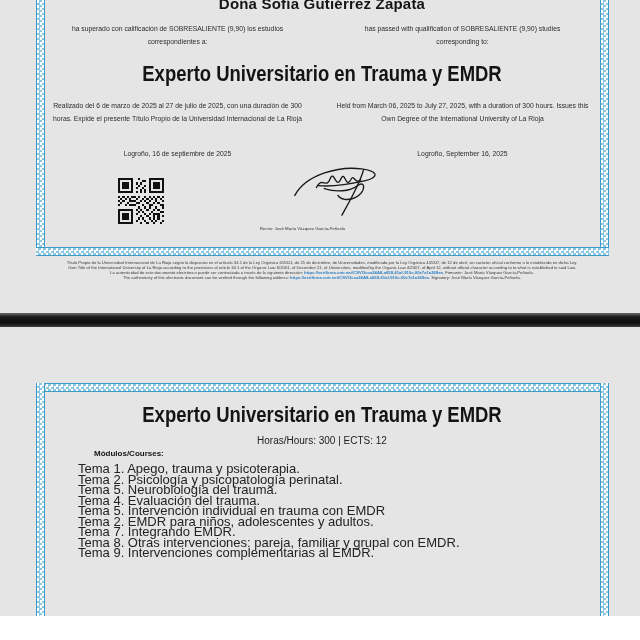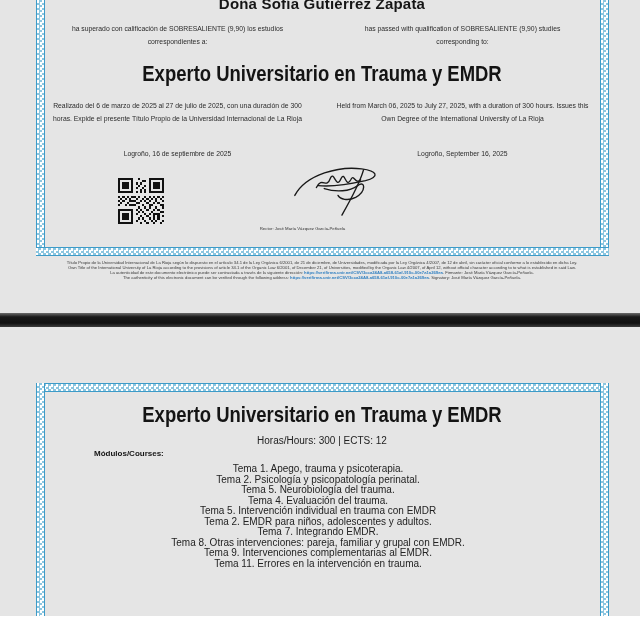--- a/index.html
+++ b/index.html
@@ -15,21 +15,21 @@
   .center{text-align:center;}
   .name{font-size:15px;font-weight:bold;letter-spacing:.2px;color:#151515;}
   .smalltxt{font-size:6.8px;line-height:12.5px;color:#2b2b2b;}
   .bigtitle{font-size:22px;font-weight:bold;color:#141414;transform:scaleX(.84);transform-origin:50% 50%;white-space:nowrap;}
   .rector{font-size:4.3px;color:#333;}
   .legal{font-size:4.2px;line-height:5px;color:#3a3a3a;}
   .legal .url{color:#2f7fc1;font-weight:bold;}
   .divider{background:linear-gradient(180deg,#6b6b6b 0%,#191919 28%,#101010 72%,#3c3c3c 100%);}
   .subtitle{font-size:10px;color:#222;}
   .modlabel{font-size:8px;font-weight:bold;color:#151515;}
-  .modlist{font-size:10px;line-height:10.5px;color:#232323;text-align:center;}
+  .modlist{font-size:13px;line-height:10.5px;color:#232323;}
   svg{display:block;}
 </style>
 </head>
 <body>
 
 <div class="canvas">
 
   <div>
 
     <div class="bstrip v" style="left:36px;top:0;height:256px;"></div>
@@ -101,17 +101,16 @@
     <div class="abs modlist" style="left:78px;top:464px;width:480px;">
       <div>Tema 1. Apego, trauma y psicoterapia.</div>
       <div>Tema 2. Psicología y psicopatología perinatal.</div>
       <div>Tema 5. Neurobiología del trauma.</div>
       <div>Tema 4. Evaluación del trauma.</div>
       <div>Tema 5. Intervención individual en trauma con EMDR</div>
       <div>Tema 2. EMDR para niños, adolescentes y adultos.</div>
       <div>Tema 7. Integrando EMDR.</div>
       <div>Tema 8. Otras intervenciones: pareja, familiar y grupal con EMDR.</div>
       <div>Tema 9. Intervenciones complementarias al EMDR.</div>
-      <div>Tema 11. Errores en la intervención en trauma.</div>
     </div>
   </div>
 
 </div>
 
 </body></html>

